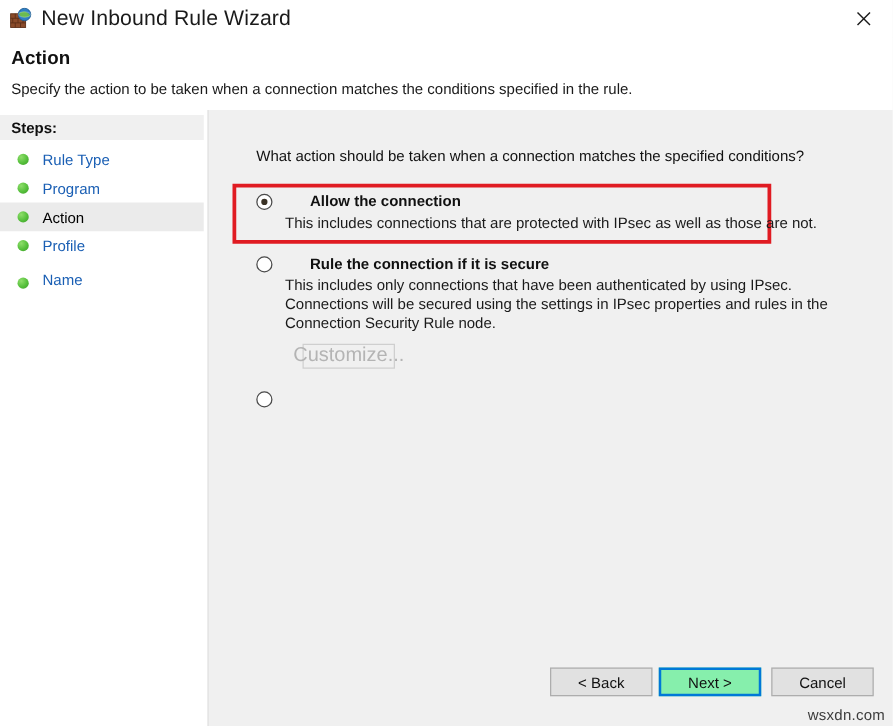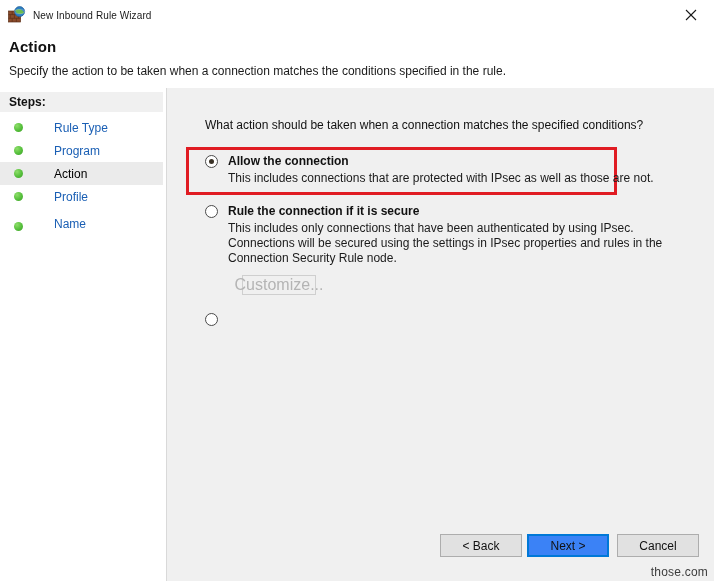--- a/index.html
+++ b/index.html
@@ -28,21 +28,21 @@
     box-sizing: border-box;
   }
   .title-icon {
     width: 18px; height: 18px;
     margin-left: 8px;
     margin-right: 7px;
     position: relative;
     flex: none;
   }
   .title-text {
-    font-size: 10px;
+    font-size: 17px;
     color: #1a1a1a;
     letter-spacing: 0.1px;
   }
   .close-btn {
     position: absolute;
     right: 0; top: 0;
     width: 46px; height: 30px;
     display: flex;
     align-items: center;
     justify-content: center;
@@ -104,21 +104,20 @@
     color: #111111;
   }
   .step-item {
     position: absolute;
     left: 0;
     width: 163px;
     height: 23px;
     display: flex;
     align-items: center;
     box-sizing: border-box;
-    gap: 20px;
   }
   .step-item.current {
     background: #ebebeb;
   }
   .step-bullet {
     width: 9px; height: 9px;
     margin-left: 14px;
     margin-right: 11px;
     border-radius: 50%;
     background: radial-gradient(circle at 33% 30%, #8ede6a 0%, #55bf3b 55%, #3d9c28 100%);
@@ -152,20 +151,21 @@
 
   
   .option {
     position: absolute;
     left: 0;
     width: 470px;
   }
   .radio-row {
     display: flex;
     align-items: flex-start;
+    gap: 20px;
   }
   .radio {
     width: 13px; height: 13px;
     border-radius: 50%;
     border: 1.3px solid #4a4a4a;
     background: #ffffff;
     box-sizing: border-box;
     flex: none;
     margin-top: 1px;
     position: relative;
@@ -219,21 +219,21 @@
     box-sizing: border-box;
     font-size: 12px;
     font-family: "Liberation Sans", sans-serif;
     color: #111111;
     display: flex;
     align-items: center;
     justify-content: center;
   }
   .footer-btn.primary {
     border: 2px solid #0078d7;
-    background: #3b82f6;
+    background: #86efac;
   }
 
   .watermark {
     position: absolute;
     right: 6px; bottom: 2px;
     font-size: 12px;
     color: #3c3c3c;
     letter-spacing: 0.2px;
   }
 </style>
@@ -330,13 +330,13 @@
     <div class="radio-row">
       <span class="radio"></span>
     </div>
   </div>
 
   <div class="footer-btn" style="left:273px; top:446px; width:82px;">&lt; Back</div>
   <div class="footer-btn primary" style="left:360px; top:446px; width:82px;">Next &gt;</div>
   <div class="footer-btn" style="left:450px; top:446px; width:82px;">Cancel</div>
 </div>
 
-<div class="watermark">those.com</div>
+<div class="watermark">wsxdn.com</div>
 
 </body></html>

